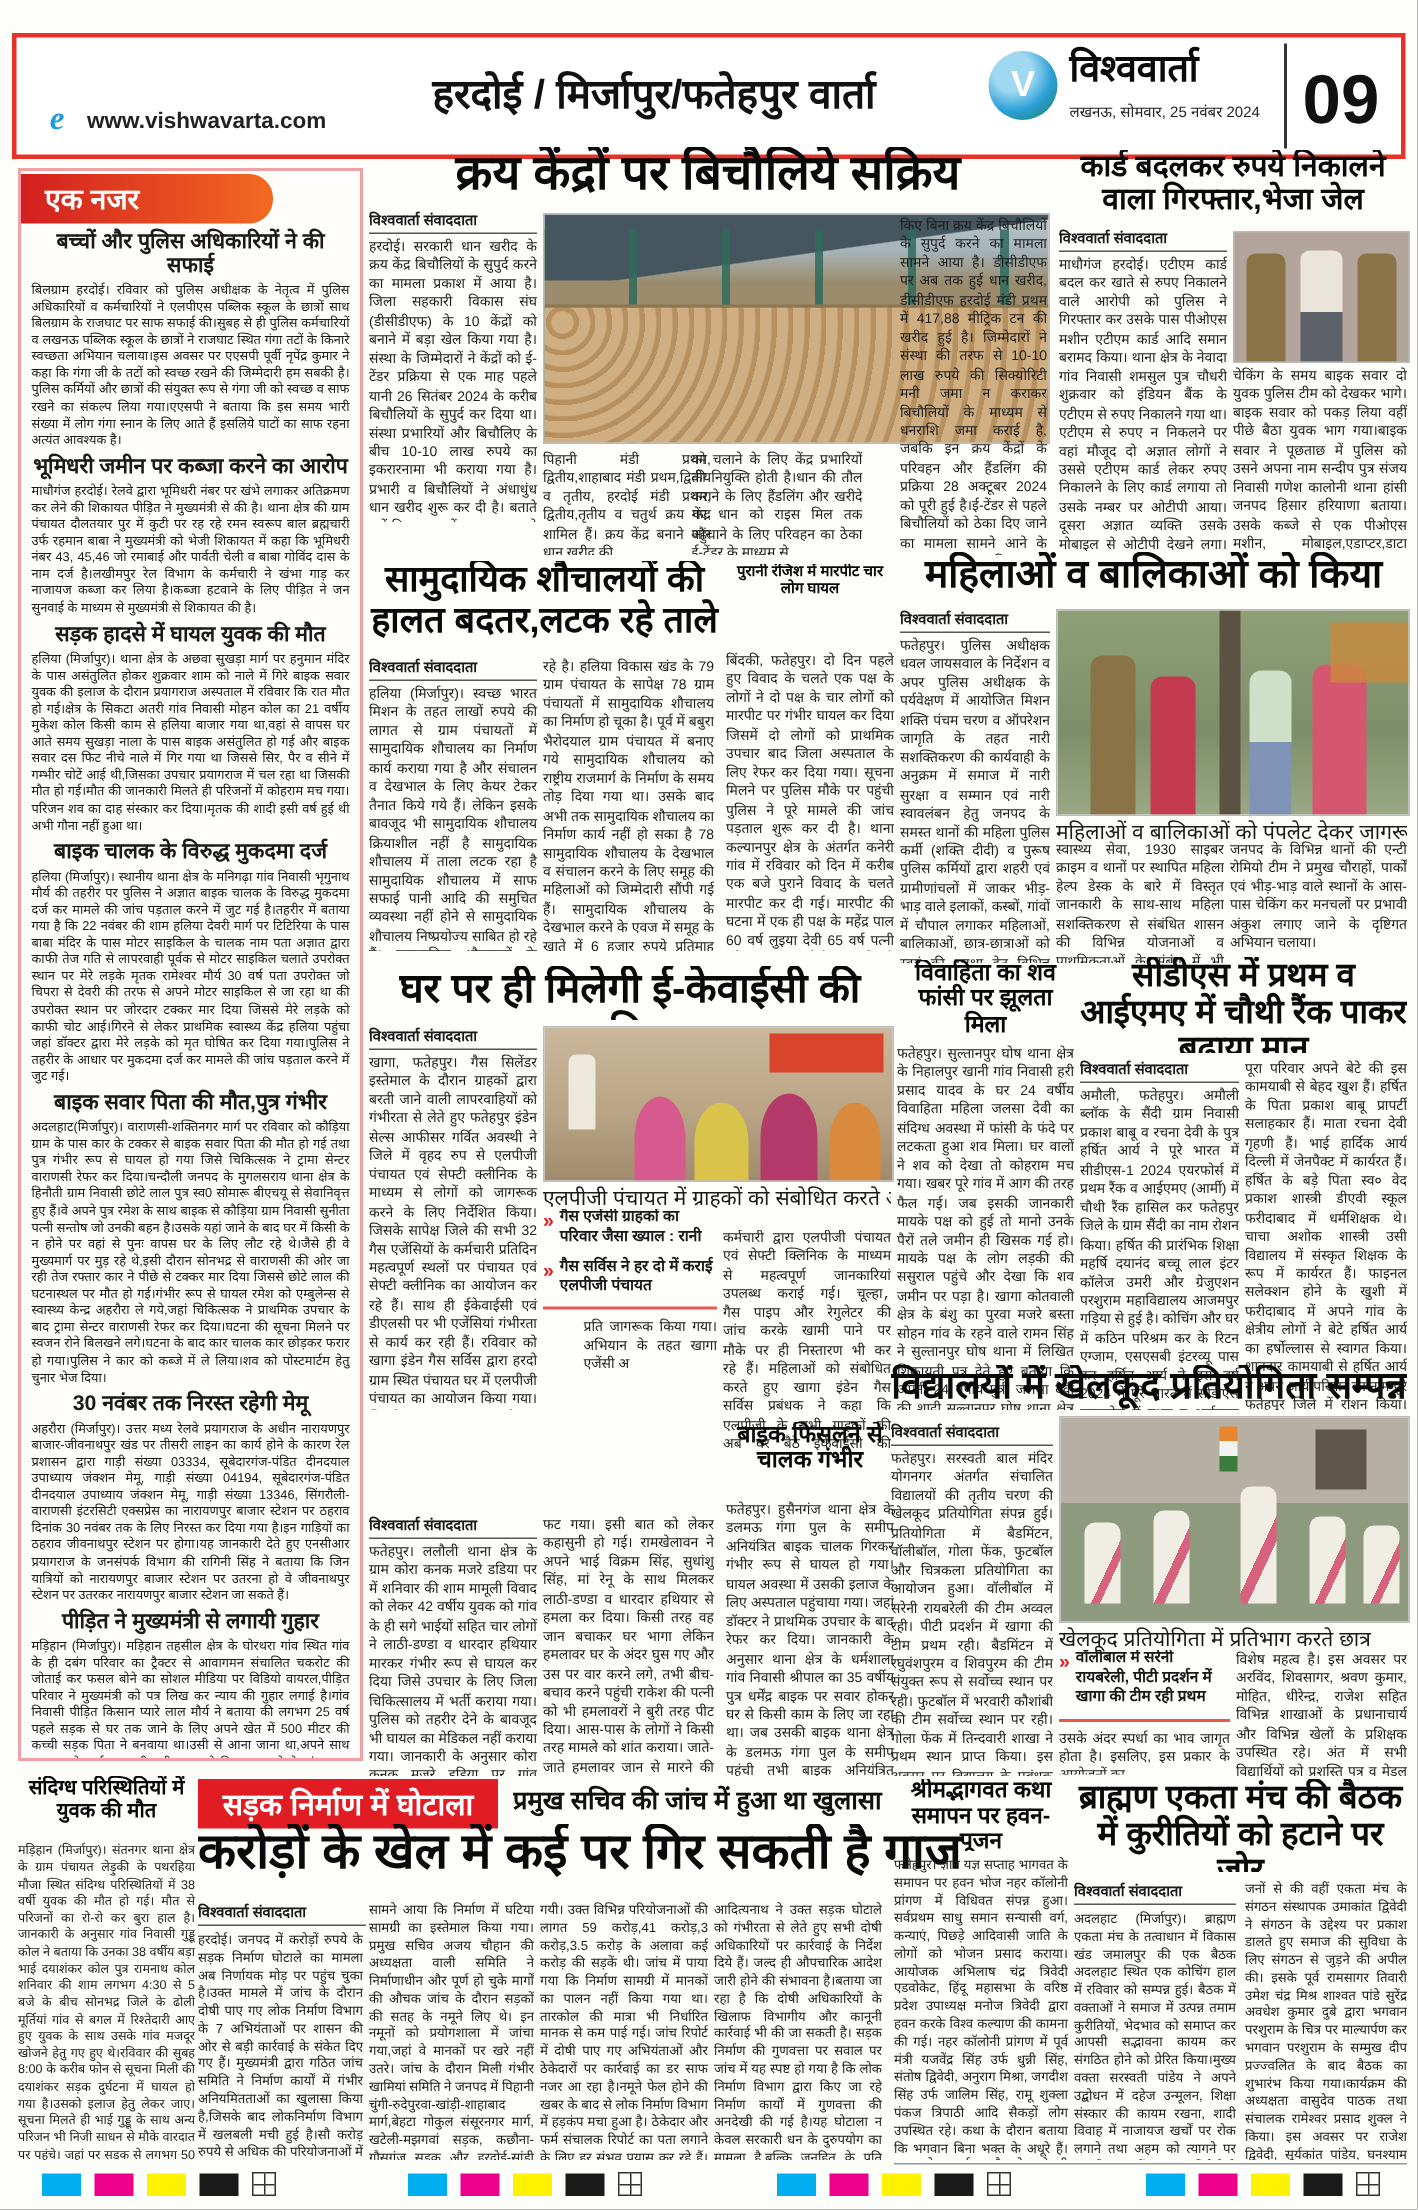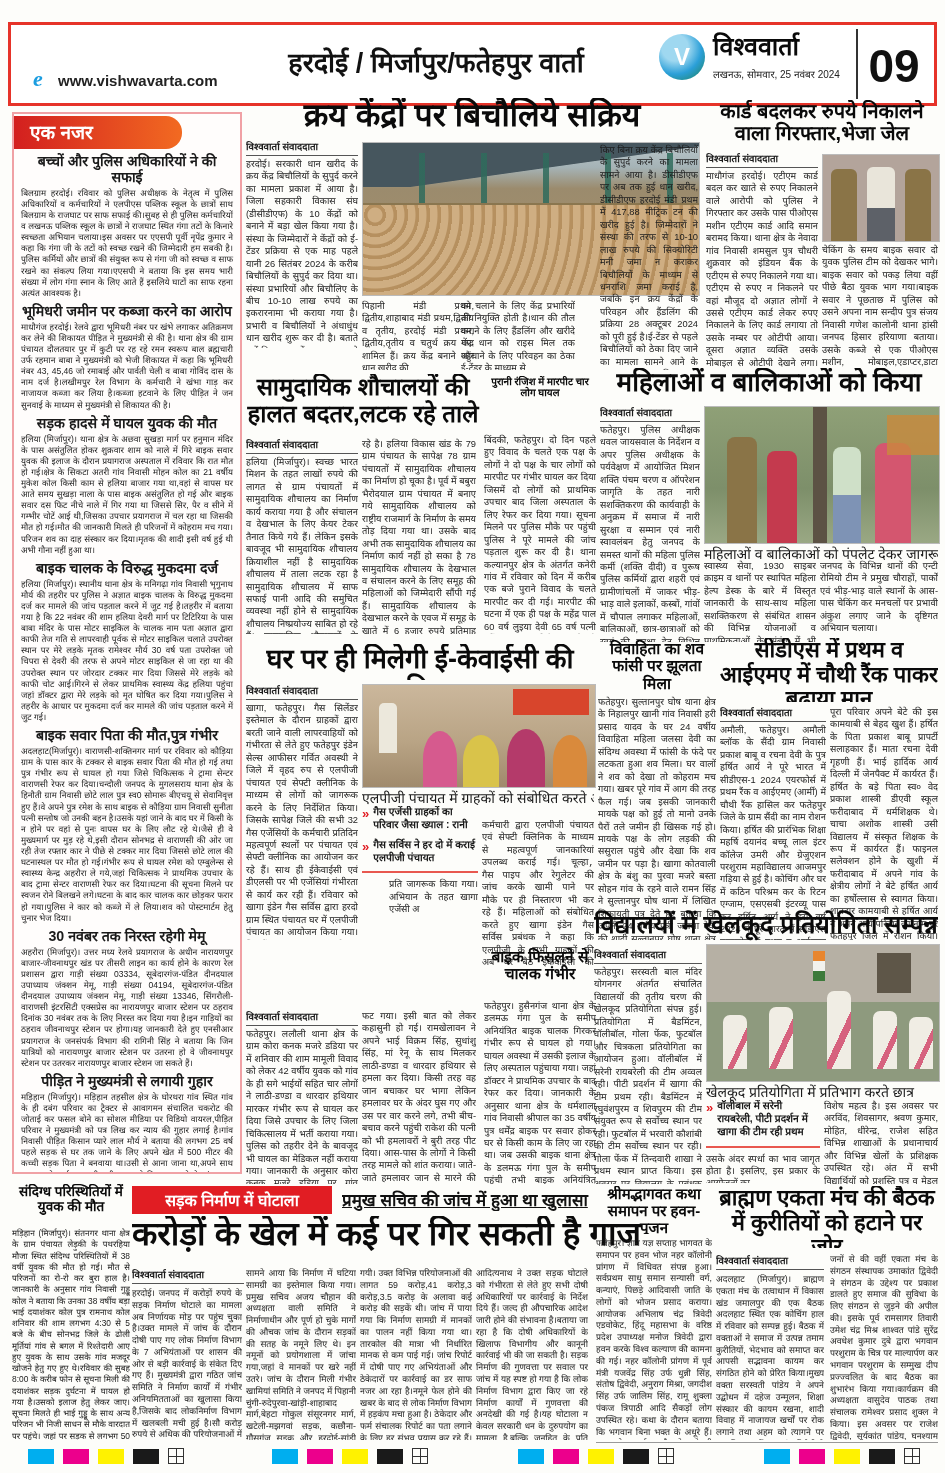--- a/index.html
+++ b/index.html
@@ -33,23 +33,23 @@
            padding:2px 7px 0 7px;overflow:hidden;background:#fffdfc;}
   .nj-title{width:152px;margin-left:-7px;background:linear-gradient(90deg,#d31f1f,#f26a21);
             color:#fff;font-weight:700;font-size:19px;padding:3px 0 4px 16px;
             border-radius:0 16px 16px 0;}
   .nj-h{font-weight:700;font-size:14.2px;text-align:center;margin:5px 0 2px;line-height:1.12;}
   .nj-b{font-size:8.55px;line-height:1.3;text-align:justify;}
   
   .brow{display:flex;gap:4px;font-weight:700;font-size:10.3px;line-height:1.25;margin-bottom:7px;}
   .bq{color:#e11d23;font-size:13px;font-weight:900;}
   .red-rule{border-top:2px solid #e8584f;margin:3px 0 5px;}
-  .red-label{background:#e11d23;color:#fff;font-weight:700;font-size:16px;text-align:center;
+  .red-label{background:#e11d23;color:#fff;font-weight:700;font-size:20px;text-align:center;
              padding:3px 6px;}
-  .kicker{font-weight:700;font-size:17px;color:#111;white-space:nowrap;overflow:hidden;text-decoration:underline;}
+  .kicker{font-weight:700;font-size:17px;color:#111;white-space:nowrap;overflow:hidden;}
   
   .cmyk{position:absolute;top:1448px;display:flex;gap:9px;align-items:center;}
   .sq{width:26px;height:15px;display:inline-block;}
   .sq-c{background:#00aeef;}.sq-m{background:#ec008c;}.sq-y{background:#fff200;}
   .sq-k{background:#1a1a1a;}
   .reg{width:14px;height:14px;border:1px solid #333;position:relative;}
   .reg:before{content:"";position:absolute;left:50%;top:0;bottom:0;width:1px;background:#333;}
   .reg:after{content:"";position:absolute;top:50%;left:0;right:0;height:1px;background:#333;}
 </style>
 </head>

